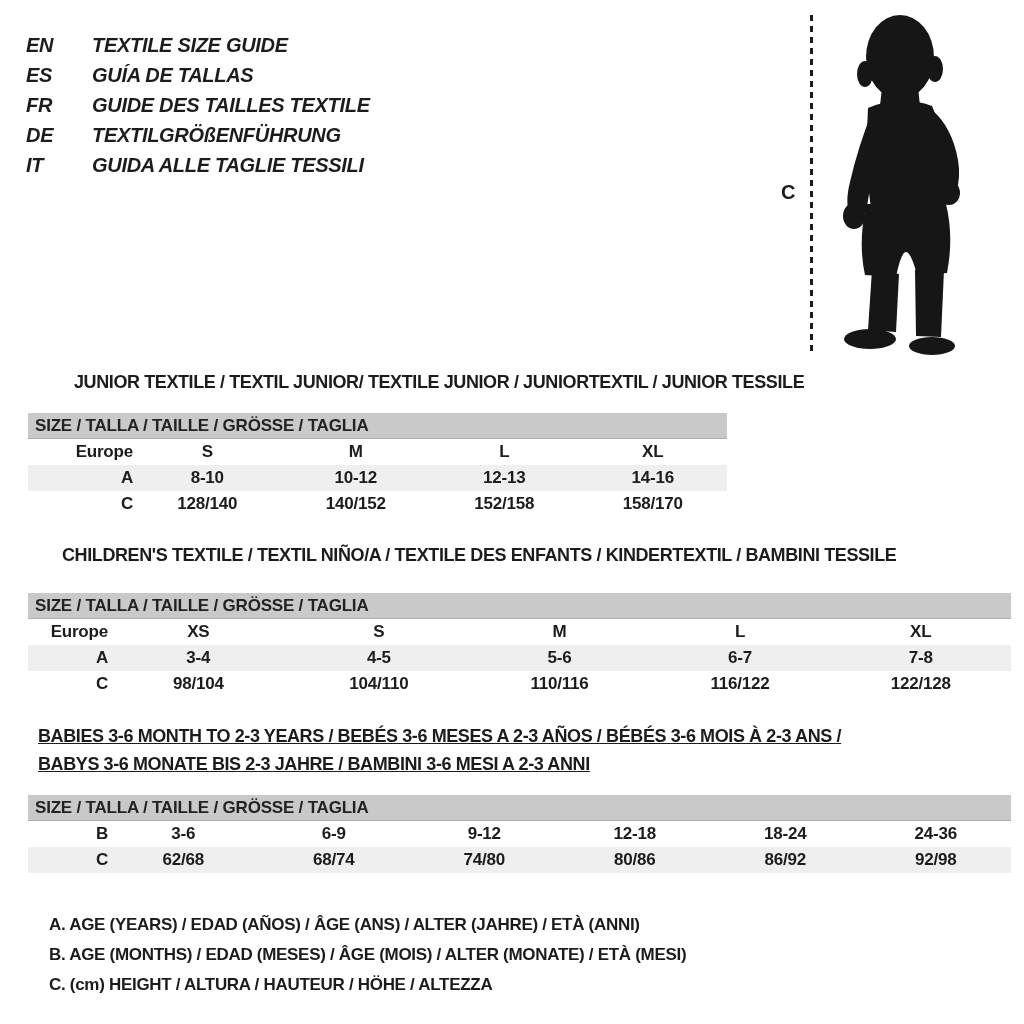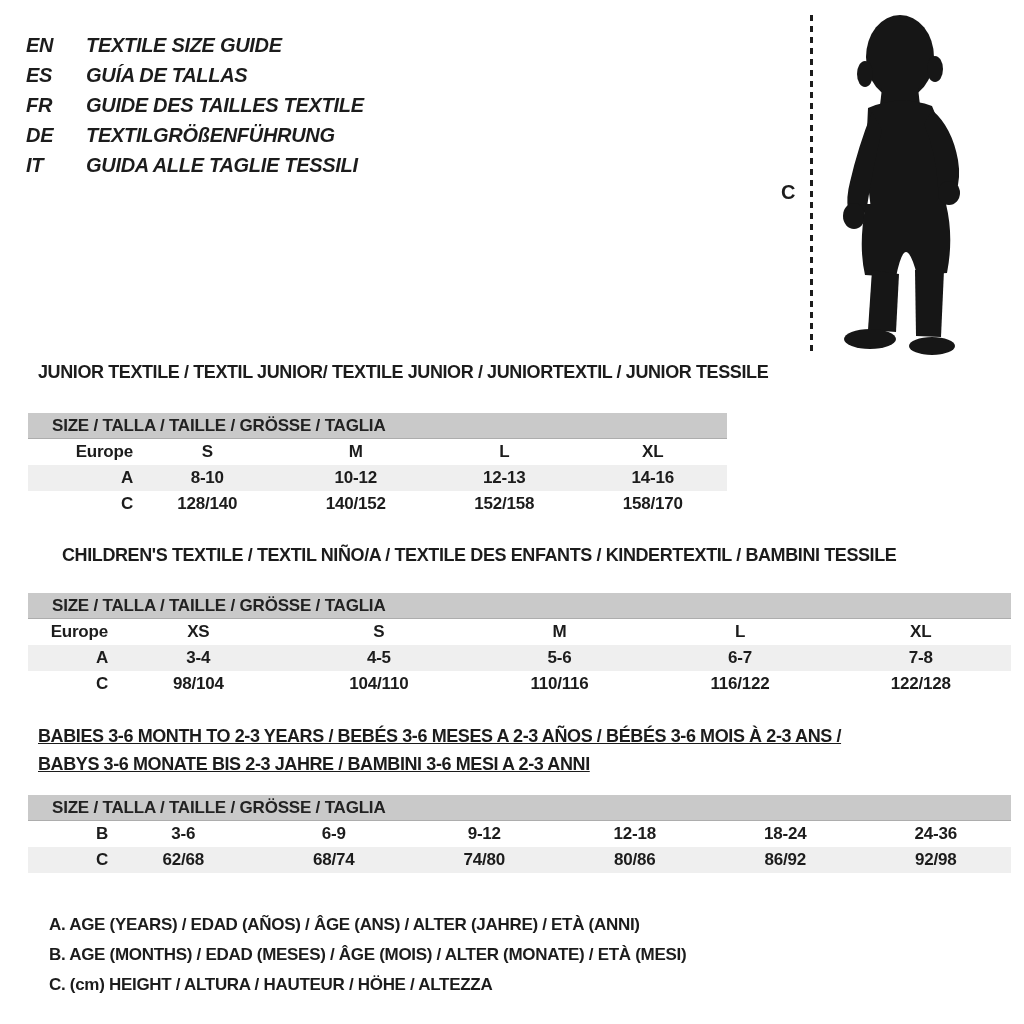--- a/index.html
+++ b/index.html
@@ -6,52 +6,52 @@
   body{
     width:1024px;height:1024px;position:relative;background:#ffffff;
     font-family:"Liberation Sans","DejaVu Sans",sans-serif;
     color:#1c1c1c;overflow:hidden;
     -webkit-font-smoothing:antialiased;
   }
   
   .lang-block{position:absolute;left:26px;top:30px;font-style:italic;}
   .lang-row{display:flex;height:30px;align-items:center;}
   .lang-code{width:60px;font-size:20px;font-weight:700;letter-spacing:-0.3px;}
-  .lang-title{font-size:20px;font-weight:700;letter-spacing:-0.3px;white-space:nowrap;}
+  .lang-title{font-size:20px;font-weight:700;letter-spacing:-0.3px;white-space:nowrap;margin-left:6px;}
 
   
   .measure-line{
     position:absolute;left:810px;top:15px;width:3px;height:338px;
     background:repeating-linear-gradient(to bottom,#1c1c1c 0 6px,transparent 6px 11px);
   }
   .c-label{position:absolute;left:781px;top:181px;font-size:20px;font-weight:700;}
   .silhouette{position:absolute;left:820px;top:12px;width:158px;height:345px;}
 
   
   .sec-title{
     position:absolute;left:38px;font-size:18px;font-weight:700;
     letter-spacing:-0.4px;white-space:nowrap;
   }
   .sec-title.two-line{line-height:28px;text-decoration:underline;}
-  #title-junior{top:362px;}
+  #title-junior{top:372px;margin-left:36px;}
   #title-children{top:545px;margin-left:24px;}
   #title-babies{top:722px;}
 
   
   table.size-table{
     position:absolute;border-collapse:collapse;table-layout:fixed;
     font-size:17px;font-weight:700;letter-spacing:-0.2px;
   }
   #table-junior{left:28px;top:413px;width:699px;}
   #table-children{left:28px;top:593px;width:983px;}
   #table-babies{left:28px;top:795px;width:983px;}
   .size-table td{padding:0;height:26px;text-align:center;vertical-align:middle;}
   .size-table td.lbl{text-align:right;padding-left:6px;}
   .size-table tr.bar td{
-    height:25px;text-align:left;padding-left:24px;
+    height:25px;text-align:left;padding-left:7px;
     background:#c9c9c9;border-bottom:1px solid #adadad;color:#222;
   }
   .size-table tr.alt td{background:#efefef;}
 
   
   .footnotes{position:absolute;left:49px;top:910px;line-height:30px;
     font-size:17px;font-weight:700;letter-spacing:-0.3px;white-space:nowrap;}
 </style>
 </head>
 <body>

